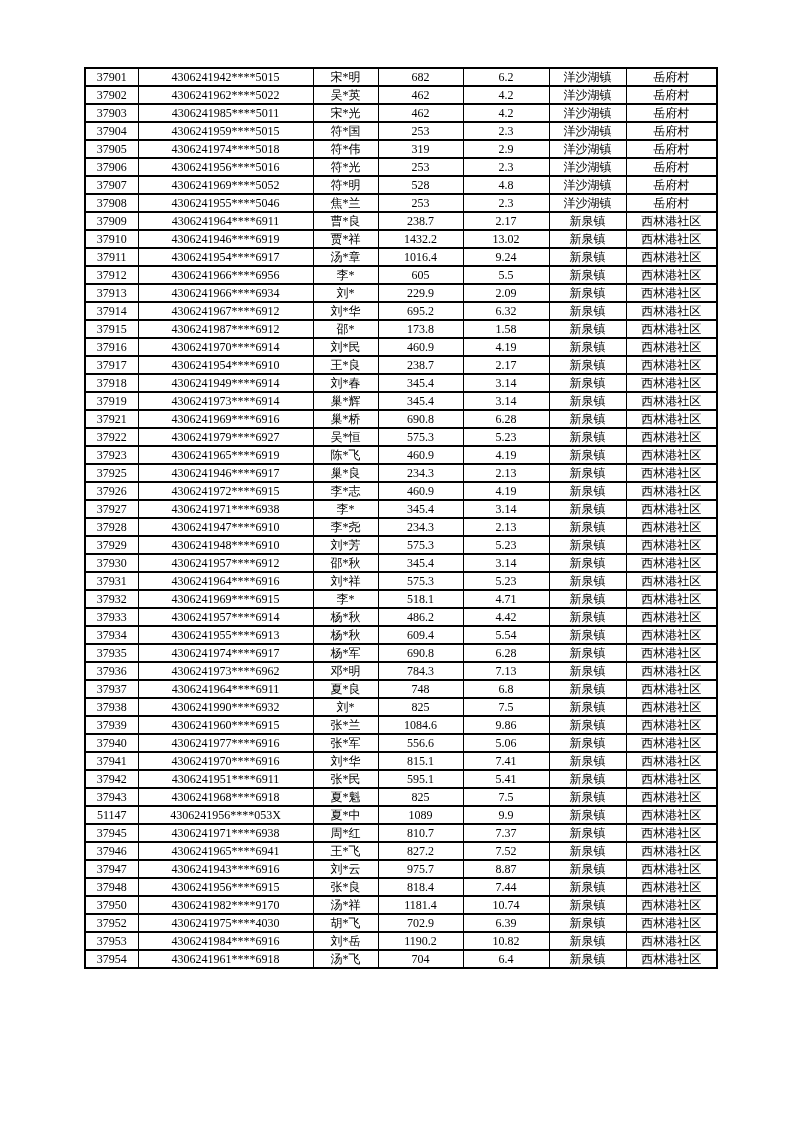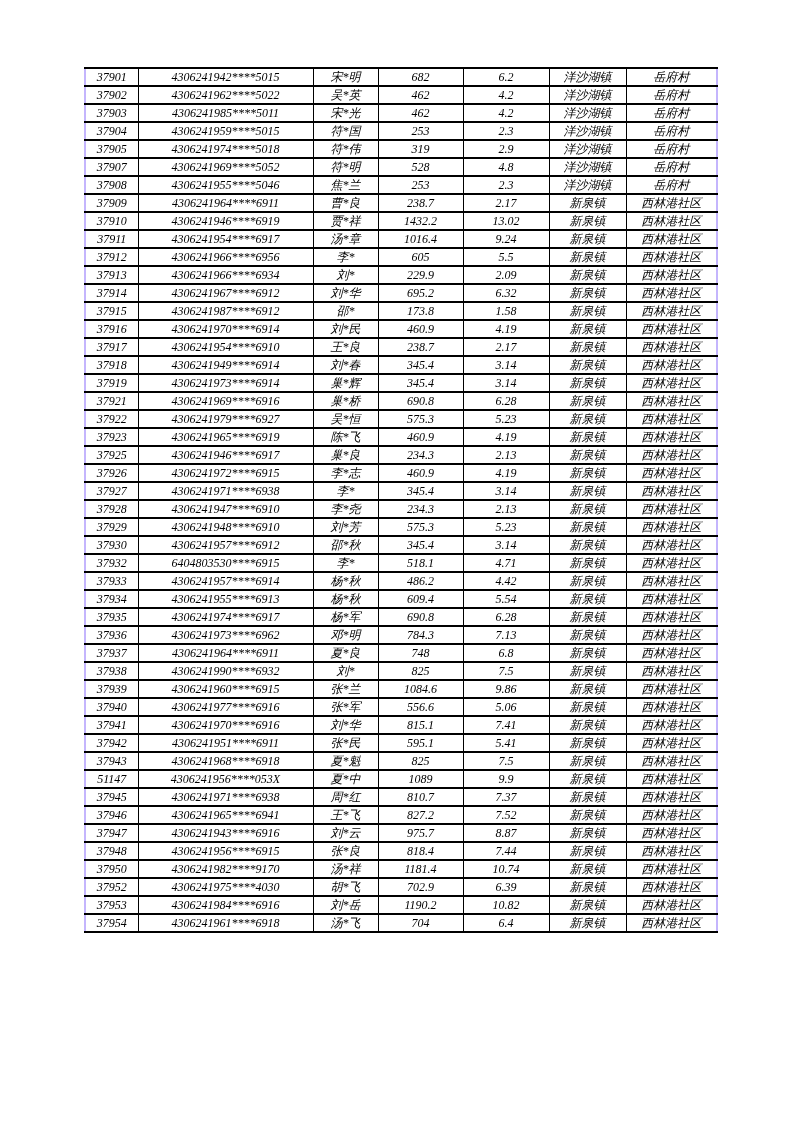--- a/index.html
+++ b/index.html
@@ -16,22 +16,21 @@
   }
   .sheet {
     position: absolute;
     left: 84px;
     top: 67px;
   }
   table.data-grid {
     border-collapse: collapse;
     table-layout: fixed;
     width: 632px;
-    border: 2px solid #c4b5fd;
-    font-style: italic;
+    border: 2px solid #000000;
   }
   table.data-grid td {
     border-left: 1px solid #000000;
     border-right: 1px solid #000000;
     border-top: 2px solid #000000;
     border-bottom: 2px solid #000000;
     height: 16px;
     line-height: 16px;
     padding: 0;
     text-align: center;
@@ -103,20 +102,29 @@
         <tr>
           <td>37905</td>
           <td>4306241974****5018</td>
           <td>符*伟</td>
           <td>319</td>
           <td>2.9</td>
           <td>洋沙湖镇</td>
           <td>岳府村</td>
         </tr>
         <tr>
+          <td>37906</td>
+          <td>4306241956****5016</td>
+          <td>符*光</td>
+          <td>253</td>
+          <td>2.3</td>
+          <td>洋沙湖镇</td>
+          <td>岳府村</td>
+        </tr>
+        <tr>
           <td>37907</td>
           <td>4306241969****5052</td>
           <td>符*明</td>
           <td>528</td>
           <td>4.8</td>
           <td>洋沙湖镇</td>
           <td>岳府村</td>
         </tr>
         <tr>
           <td>37908</td>
@@ -301,22 +309,31 @@
         <tr>
           <td>37930</td>
           <td>4306241957****6912</td>
           <td>邵*秋</td>
           <td>345.4</td>
           <td>3.14</td>
           <td>新泉镇</td>
           <td>西林港社区</td>
         </tr>
         <tr>
+          <td>37931</td>
+          <td>4306241964****6916</td>
+          <td>刘*祥</td>
+          <td>575.3</td>
+          <td>5.23</td>
+          <td>新泉镇</td>
+          <td>西林港社区</td>
+        </tr>
+        <tr>
           <td>37932</td>
-          <td>6404803530****6915</td>
+          <td>4306241969****6915</td>
           <td>李*</td>
           <td>518.1</td>
           <td>4.71</td>
           <td>新泉镇</td>
           <td>西林港社区</td>
         </tr>
         <tr>
           <td>37933</td>
           <td>4306241957****6914</td>
           <td>杨*秋</td>

